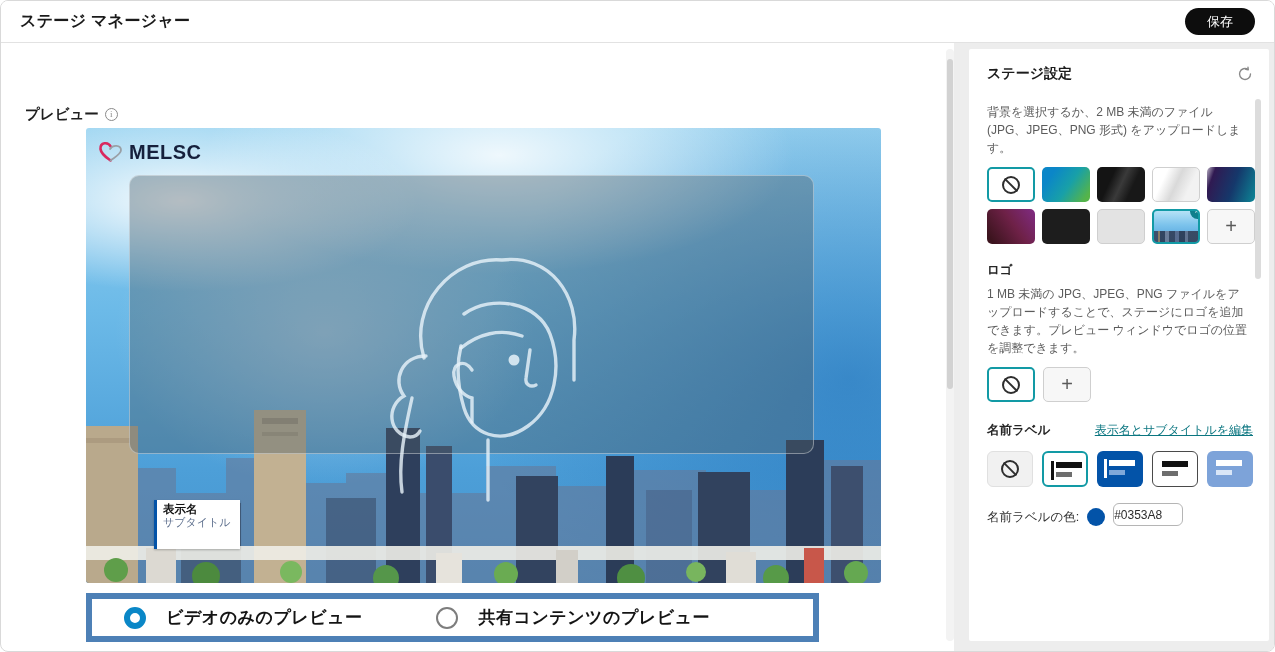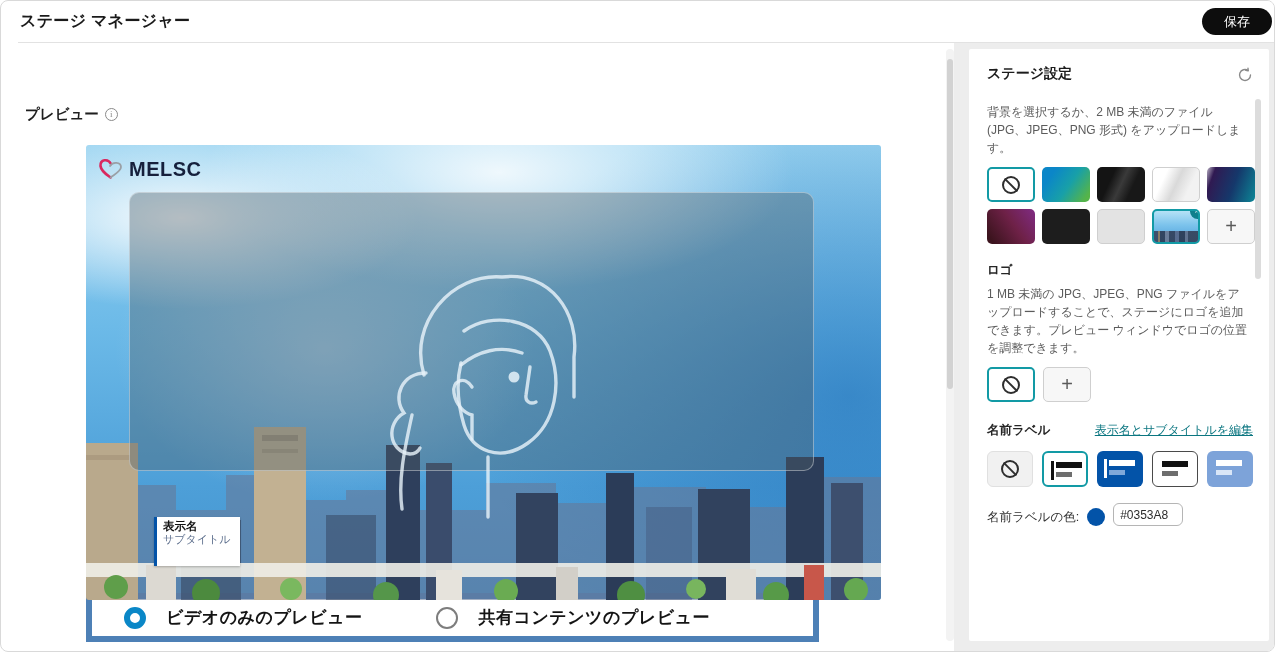--- a/index.html
+++ b/index.html
@@ -1,38 +1,38 @@
 <!DOCTYPE html>
 <html><head>
 <meta charset="utf-8">
 <style>
   * { margin:0; padding:0; box-sizing:border-box; }
   html,body { width:1275px; height:652px; font-family:"Liberation Sans","DejaVu Sans",sans-serif; background:#ffffff; overflow:hidden; }
   .app { position:relative; width:1275px; height:652px; background:#ffffff; border:1px solid #d9d9d9; border-radius:8px; overflow:hidden; }
 
   
-  .header { position:absolute; top:0; left:0; right:0; height:42px; background:#fff; border-bottom:1px solid #e2e2e2; display:flex; align-items:center; justify-content:space-between; padding:0 2px; z-index:5;margin-left:17px; }
+  .header { position:absolute; top:0; left:0; right:0; height:42px; background:#fff; border-bottom:1px solid #e2e2e2; display:flex; align-items:center; justify-content:space-between; padding:0 19px; z-index:5; }
   .header-title { font-size:16px; font-weight:bold; color:#1a1a1a; letter-spacing:.3px; }
   .save-btn { background:#0d0d0d; color:#fff; border:none; border-radius:15px; height:27px; padding:0 22px; font-size:13px; font-family:inherit; cursor:pointer; }
 
   
   .right-gutter { position:absolute; top:42px; right:0; width:320px; bottom:0; background:#ededed; }
 
   
   .banner { position:absolute; top:54px; left:10px; width:945px; height:47px; background:#f1f1f1; border-radius:2px; padding:7px 12px; font-size:12.8px; line-height:1.55; color:#4c4c4c; }
   .banner b { color:#333; }
   .banner a { color:#0b7680; text-decoration:underline; cursor:pointer; }
 
   
   .preview-head { position:absolute; top:104px; left:24px; display:flex; align-items:center; gap:6px; }
   .preview-head .t { font-size:14.5px; font-weight:bold; color:#1f1f1f; }
   .info-i { width:13px; height:13px; border:1px solid #8a8a8a; border-radius:50%; color:#8a8a8a; font-size:9px; line-height:11px; text-align:center; font-family:"Liberation Serif",serif; }
 
   
-  .stage { position:absolute; top:144px; left:85px; width:795px; height:455px; border-radius:3px; overflow:hidden;
+  .stage { position:absolute; top:127px; left:85px; width:795px; height:455px; border-radius:3px; overflow:hidden;
     background:
       radial-gradient(ellipse 340px 130px at 12% 16%, rgba(255,255,255,.95), rgba(255,255,255,0) 70%),
       radial-gradient(ellipse 420px 170px at 52% 6%, rgba(255,255,255,.85), rgba(255,255,255,0) 70%),
       radial-gradient(ellipse 300px 220px at 30% 45%, rgba(205,225,240,.55), rgba(205,225,240,0) 70%),
       radial-gradient(ellipse 520px 420px at 96% 55%, rgba(25,105,180,.55), rgba(25,105,180,0) 72%),
       linear-gradient(180deg,#9ad4f1 0%, #6cbae8 40%, #4d9fd8 75%, #4493cd 100%);
   }
   .stage-logo { position:absolute; top:12px; left:12px; display:flex; align-items:center; gap:5px; z-index:4; }
   .stage-logo .txt { font-size:20px; font-weight:800; color:#16203c; letter-spacing:.5px; }
   .video-tile { position:absolute; left:43px; top:47px; width:685px; height:279px; background:rgba(78,94,106,.40); border:1px solid rgba(255,255,255,.38); border-radius:10px; z-index:2; }
@@ -51,21 +51,21 @@
   .mode .lbl { font-size:17px; font-weight:bold; color:#141414; letter-spacing:.5px; }
 
   
   .main-scroll { position:absolute; top:48px; left:945px; width:8px; height:592px; background:#f3f3f3; border-radius:4px; }
   .main-scroll .thumb { position:absolute; top:10px; left:1px; width:6px; height:330px; background:#d2d2d2; border-radius:3px; }
 
   
   .sidebar { position:absolute; top:48px; left:968px; width:300px; height:592px; background:#fff; border-radius:2px; padding:16px 16px 0 18px; overflow:hidden; }
   .sb-scroll { position:absolute; top:50px; right:8px; width:6px; height:580px; }
   .sb-scroll .thumb { position:absolute; top:0; left:0; width:6px; height:180px; background:#dcdcdc; border-radius:3px; }
-  .sb-titlerow { display:flex; align-items:flex-end; justify-content:space-between; margin-bottom:20px; }
+  .sb-titlerow { display:flex; align-items:center; justify-content:space-between; margin-bottom:20px; }
   .sb-title { font-size:14px; font-weight:bold; color:#1c1c1c; }
   .sb-h { font-size:12.5px; font-weight:bold; color:#262626; margin-bottom:6px; }
   .sb-desc { font-size:12px; color:#5c5c5c; line-height:1.5; margin-bottom:10px; width:262px; }
   .swatch-grid { display:grid; grid-template-columns:repeat(5,48px); gap:7px; margin-bottom:18px; }
   .swatch { position:relative; width:48px; height:35px; border-radius:5px; border:1px solid #cfcfcf; cursor:pointer; }
   .swatch.sel { border:2px solid #129aa5; }
   .sw-none { background:#fff; display:flex; align-items:center; justify-content:center; }
   .sw-bluegreen { background:linear-gradient(125deg,#0b86c8 20%,#18a0a8 55%,#55b44a 90%); border:none; }
   .sw-darkwave { background:linear-gradient(115deg,#141414 30%,#3a3a3a 50%,#181818 70%); border:none; }
   .sw-lightwave { background:linear-gradient(115deg,#ffffff 25%,#d9d9d9 50%,#f2f2f2 75%); }
@@ -91,21 +91,21 @@
   .st-plain { background:#fff; border:1.5px solid #4a4a4a; }
   .st-trans { background:#7da3d9; border:none; }
   .st-bars { position:absolute; left:7px; top:8px; width:32px; height:20px; }
   .vbar { position:absolute; left:0; top:0; width:3px; height:19px; }
   .bar1 { position:absolute; left:5px; top:1px; width:26px; height:6px; }
   .bar2 { position:absolute; left:5px; top:11px; width:16px; height:5px; }
   .st-plain .bar1, .st-trans .bar1 { left:2px; } .st-plain .bar2, .st-trans .bar2 { left:2px; }
   .color-row { display:flex; align-items:flex-end; gap:8px; }
   .color-row .cl { font-size:12.5px; color:#303030; }
   .color-dot { width:18px; height:18px; border-radius:50%; background:#0353A8; }
-  .color-input { width:70px; height:23px; border:1px solid #b5b5b5; border-radius:6px; font-size:12px; font-family:inherit; color:#2c2c2c; padding:0 6px; }
+  .color-input { width:70px; height:23px; border:1px solid #b5b5b5; border-radius:6px; font-size:12px; font-family:inherit; color:#2c2c2c; padding:0 0; }
   .chk-row { display:flex; gap:9px; align-items:flex-start; }
   .checkbox { width:16px; height:16px; min-width:16px; background:#2ea3cf; border-radius:3px; position:relative; margin-top:2px; cursor:pointer; }
   .checkbox::after { content:"✓"; position:absolute; left:2.5px; top:0px; color:#fff; font-size:12px; font-weight:bold; }
   .chk-row .txt { font-size:12.5px; color:#3a3a3a; line-height:1.5; width:250px; }
   .refresh-ic { width:16px; height:16px; cursor:pointer; }
 </style>
 </head>
 <body>
 
 <div class="app">

